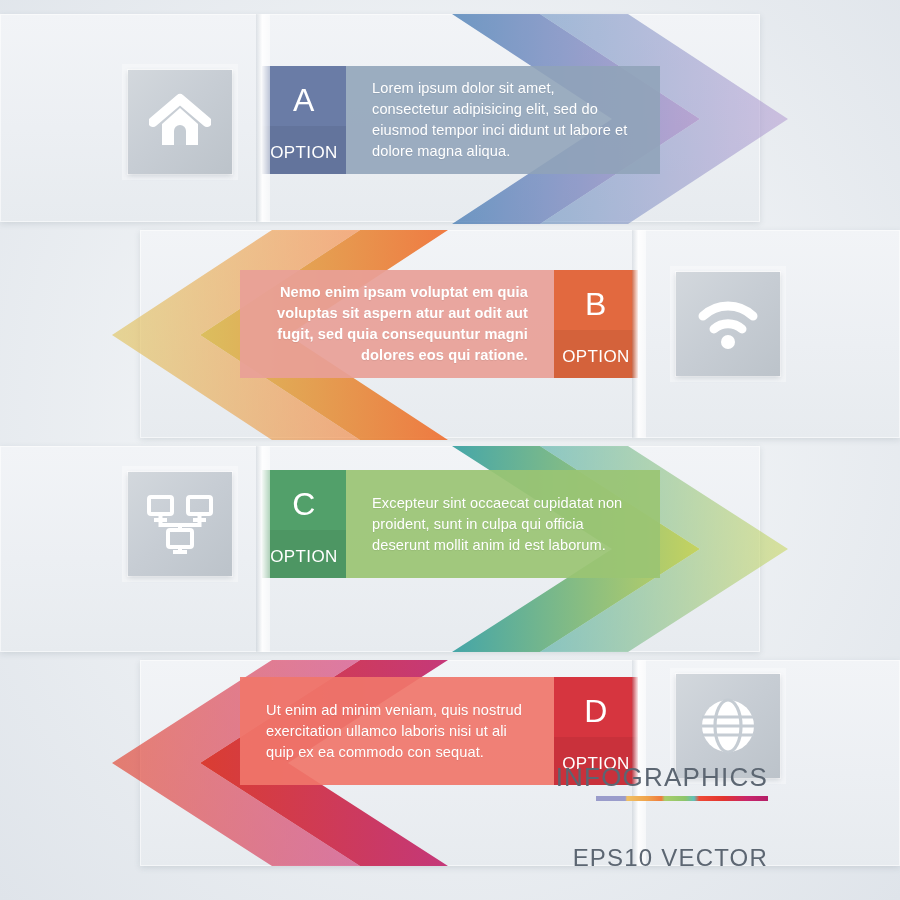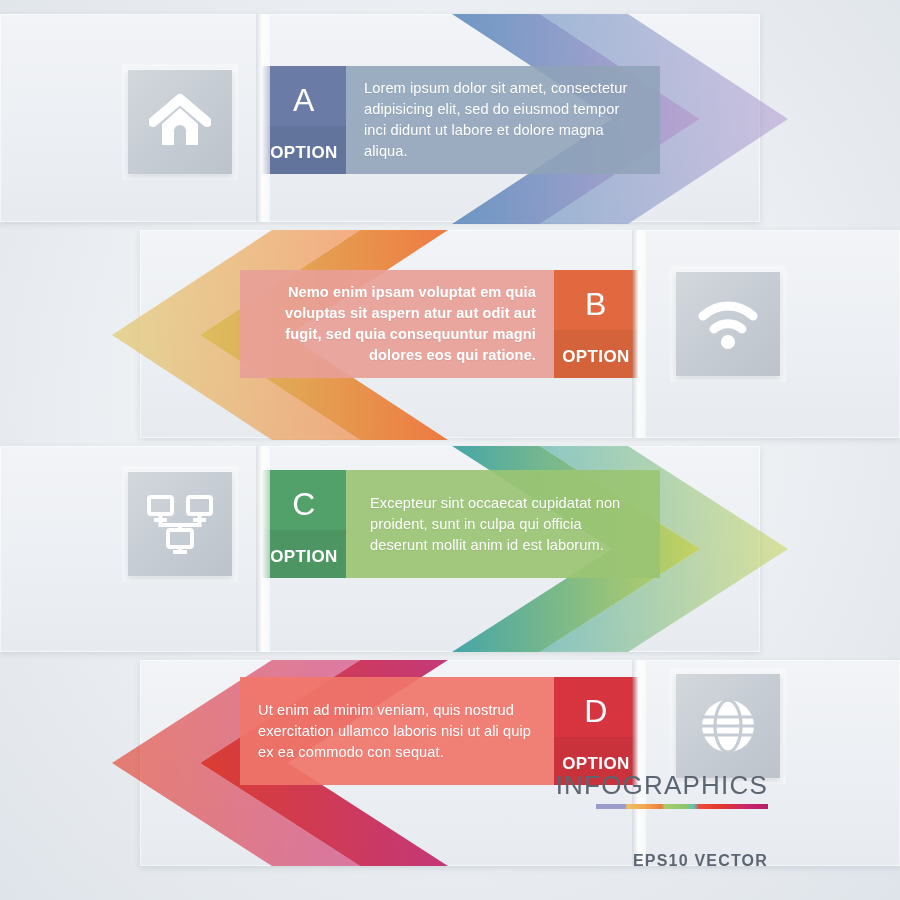--- a/index.html
+++ b/index.html
@@ -32,49 +32,49 @@
   .fold.f-d{left:622px;}
 
   
   .arrow-r{position:absolute;top:0;height:100%;width:100%;pointer-events:none;}
   .arrow-l{position:absolute;top:0;height:100%;width:100%;pointer-events:none;}
 
   
   .bar{position:absolute;display:flex;align-items:stretch;height:108px;}
   .bar .body{flex:1;display:flex;align-items:center;position:relative;}
   .bar .body p{
-    margin:0;padding:0 18px;color:#ffffff;font-size:14.6px;line-height:21px;
+    margin:8px;padding:0 18px;color:#ffffff;font-size:14.6px;line-height:21px;
     letter-spacing:.1px;text-shadow:0 1px 1px rgba(0,0,0,.07);
     font-family:"Liberation Sans","DejaVu Sans",sans-serif;
   }
   .letterbox{
     width:84px;flex:0 0 84px;position:relative;display:flex;flex-direction:column;
     align-items:center;justify-content:flex-start;color:#fff;
   }
   .letterbox .big{font-size:32px;line-height:1;margin-top:18px;font-weight:400;letter-spacing:.5px;}
   .letterbox .small{position:absolute;bottom:11px;left:50%;transform:translateX(-50%);
-    font-size:17px;letter-spacing:.4px;white-space:nowrap;font-weight:bold;}
+    font-size:17px;letter-spacing:.4px;white-space:nowrap;}
   .letterbox .shade{position:absolute;left:0;right:0;bottom:0;height:48px;background:rgba(0,0,0,.06);}
 
   
   .tile{
     position:absolute;width:104px;height:104px;
     background:linear-gradient(135deg,#d3d8dd 0%,#c7cdd4 48%,#bcc3ca 100%);
     box-shadow:0 2px 5px rgba(90,105,120,.22),
                0 0 0 1px rgba(255,255,255,.75),
                0 0 0 6px rgba(255,255,255,.35);
     display:flex;align-items:center;justify-content:center;
   }
   .tile svg{display:block;}
 
   
   .footer{position:absolute;right:132px;bottom:30px;text-align:right;}
   .footer .l1,.footer .l2{color:#5c6672;letter-spacing:1.2px;line-height:1.05;margin-top:44px;}
   .footer .l1{font-size:26px;}
-  .footer .l2{font-size:16px;font-weight:bold;}
+  .footer .l2{font-size:24px;}
   .footer .rule{height:5px;margin:5px 0 4px auto;width:172px;
     background:linear-gradient(90deg,#9a9ccb 0%,#9a9ccb 17%,#f0c064 18%,#f0a24b 30%,#ef7b3e 38%,#a8cd6a 40%,#8cc56b 52%,#5fc0bc 57%,#ef4a36 60%,#e2342f 74%,#c8256b 88%,#b41f68 100%);}
 </style>
 </head>
 <body>
 
 <div class="stage">
 
   <div class="panel p-a"></div>
   <svg class="arrow-r" style="left:0;top:0;width:900px;height:900px;position:absolute;" viewBox="0 0 900 900">
@@ -164,21 +164,21 @@
       <path d="M452,446 L612,549 L452,652 L540,652 L700,549 L540,446 Z" fill="url(#gC1)" opacity="0.88"></path>
       <path d="M540,446 L700,549 L540,652 L628,652 L788,549 L628,446 Z" fill="url(#gC2)" opacity="0.60"></path>
     </g>
   </svg>
   <div class="bar" style="left:262px;top:470px;width:398px;">
     <div class="letterbox" style="background:#52a06a;">
       <span class="shade"></span>
       <span class="big">C</span>
       <span class="small">OPTION</span>
     </div>
-    <div class="body" style="background:rgba(154,196,115,.92);padding-left:6px;">
+    <div class="body" style="background:rgba(154,196,115,.92);">
       <p>Excepteur sint occaecat cupidatat non proident, sunt in culpa qui officia deserunt mollit anim id est laborum.</p>
     </div>
   </div>
   <div class="tile" style="left:128px;top:472px;">
     <svg width="68" height="62" viewBox="0 0 68 62">
       <g fill="none" stroke="#ffffff" stroke-width="4">
         <rect x="3" y="4" width="23" height="17" rx="2"></rect>
         <path d="M14.5 21 L14.5 26 M8 27 L21 27"></path>
         <rect x="42" y="4" width="23" height="17" rx="2"></rect>
         <path d="M53.5 21 L53.5 26 M47 27 L60 27"></path>

